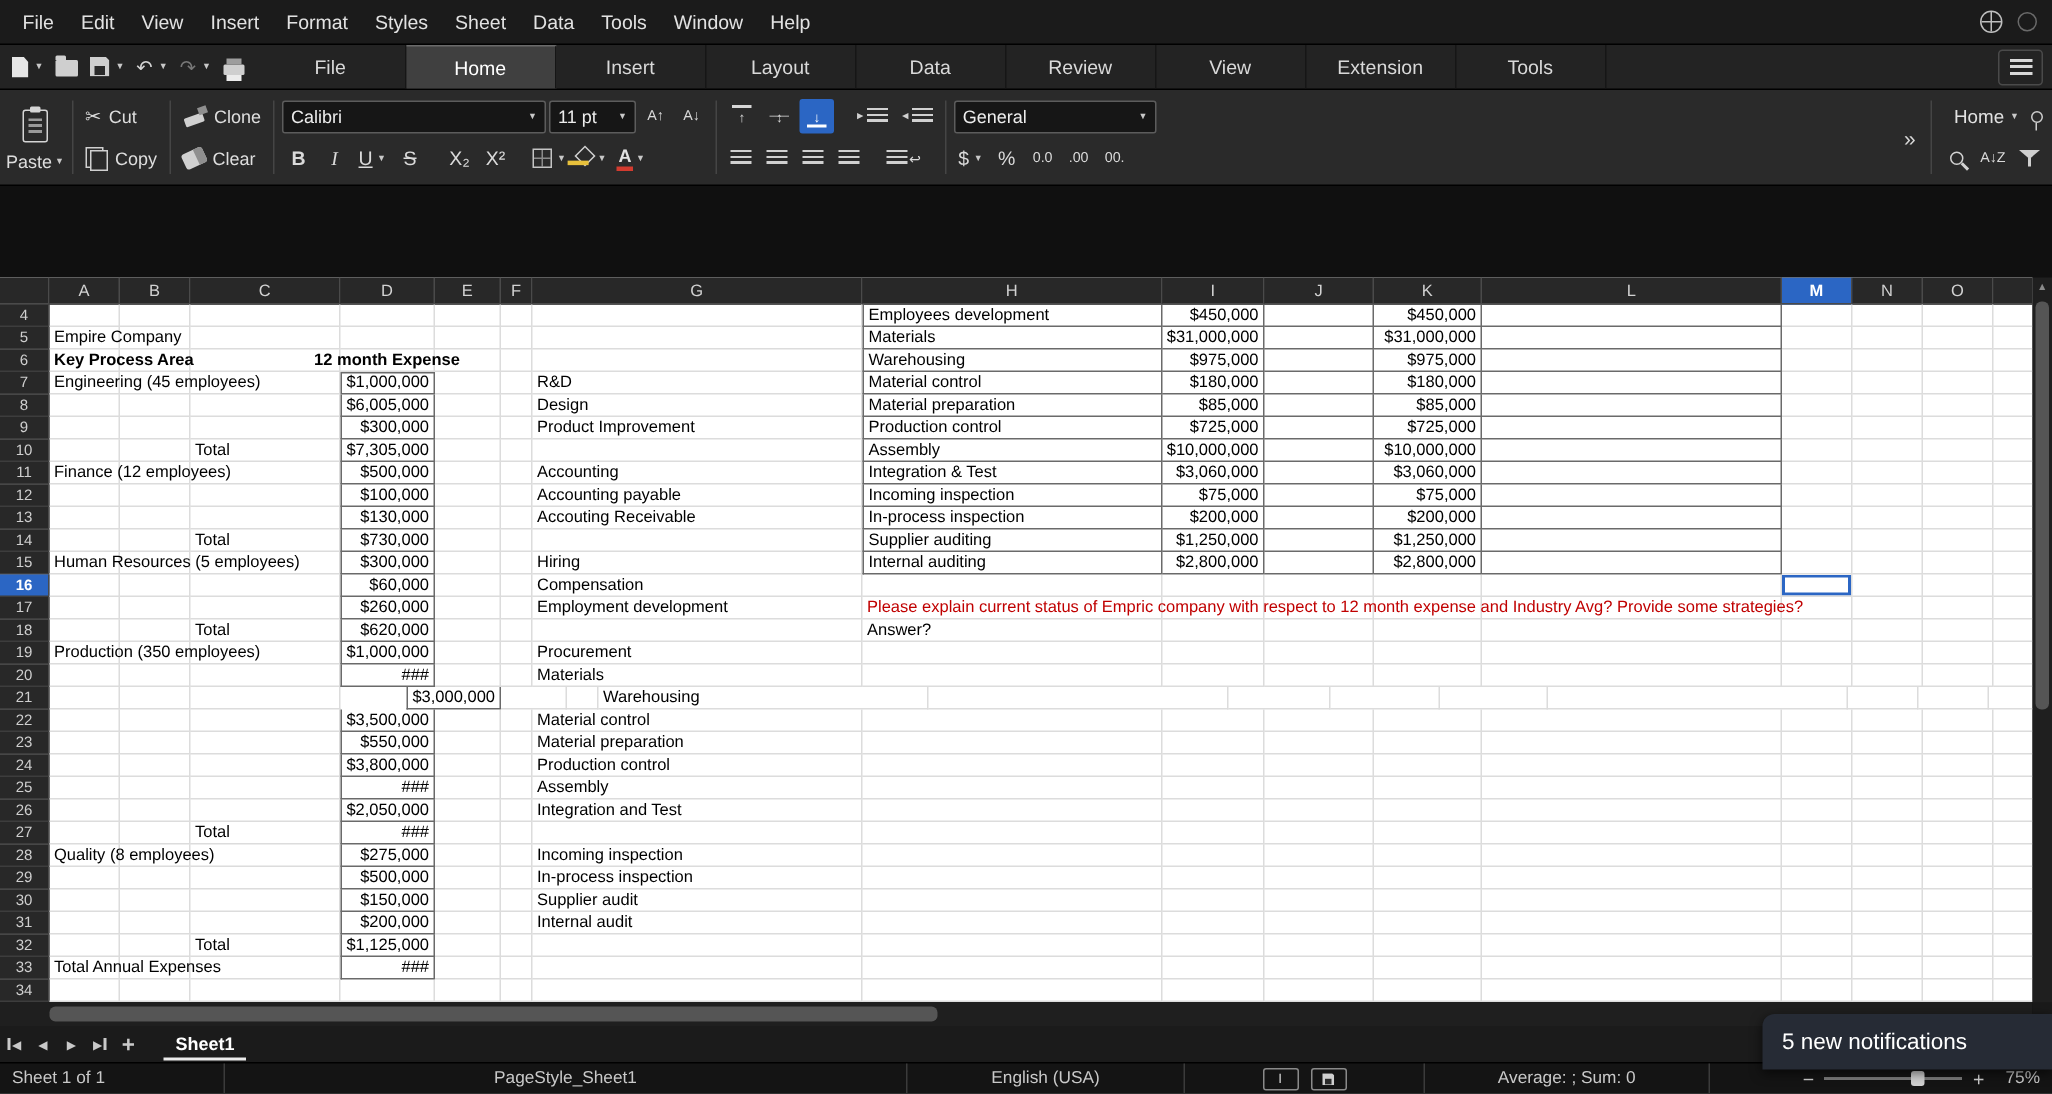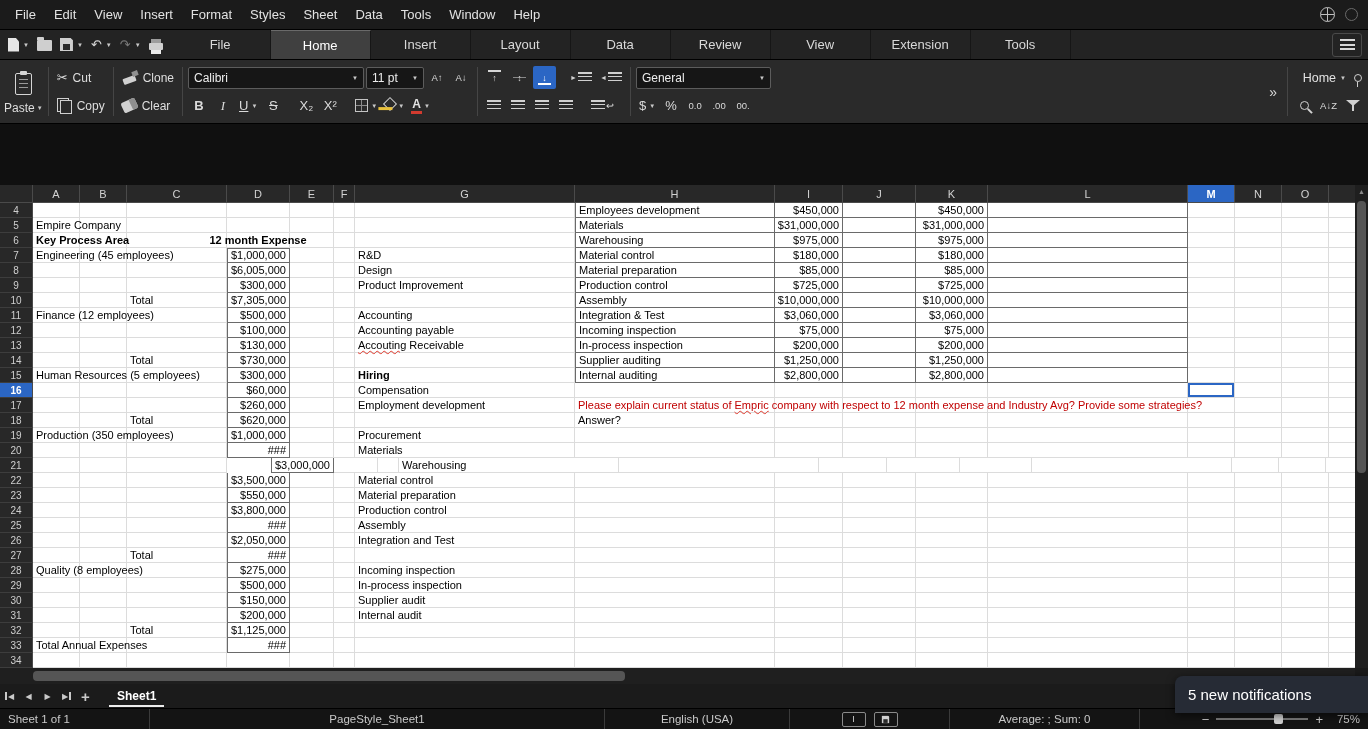--- a/index.html
+++ b/index.html
@@ -118,21 +118,21 @@
   .grid-row{display:flex;height:15px;}
   .row-hdr{width:33px;flex:none;display:flex;align-items:center;justify-content:center;color:#cfcfcf;font-size:10px;
     background:#282828;border-right:1px solid #4a4a4a;border-bottom:1px solid #3d3d3d;}
   .row-hdr.sel{background:#2b66c4;color:#fff;font-weight:700;}
   .cell{height:15px;flex:none;position:relative;display:flex;align-items:center;padding:0 3px;
     border-right:1px solid #dcdcdc;border-bottom:1px solid #dcdcdc;background:transparent;font-size:11px;color:#000;}
   .cell.num{justify-content:flex-end;}
   .cell .cv{white-space:nowrap;position:relative;z-index:3;line-height:13px;pointer-events:none;}
   .cell.bold .cv{font-weight:700;}
   .cell.red .cv{color:#c00000;}
-  .spell{text-decoration:underline;text-decoration-style:wavy;text-decoration-color:#e23a2e;text-decoration-thickness:1px;}
+  .spell{text-decoration-style:wavy;text-decoration-color:#e23a2e;text-decoration-thickness:1px;}
   .cell.boxed{border-right:1px solid #6a6a6a;border-bottom:1px solid #6a6a6a;}
   .cell.boxed-left{border-left:1px solid #6a6a6a;}
   .cell.boxed-top{border-top:1px solid #6a6a6a;}
   .cell.sel{box-shadow:inset 0 0 0 2px #2b66c4;}
   .cell.filler{flex:1;border-right:none;}
 
   
   .vscroll{position:absolute;top:185px;right:0;width:13px;height:483px;background:#1f1f1f;display:flex;flex-direction:column;align-items:center;}
   .varrow{color:#8a8a8a;font-size:7px;line-height:14px;height:14px;}
   .vthumb{width:9px;height:272px;background:#555;border-radius:4px;margin-top:2px;}
@@ -615,21 +615,21 @@
           <div class="cell" style="width: 47px;"></div>
           <div class="cell filler"></div>
         </div>
         <div class="grid-row">
           <div class="row-hdr">10</div>
           <div class="cell" style="width: 47px;"></div>
           <div class="cell" style="width: 47px;"></div>
           <div class="cell" style="width: 100px;">
             <span class="cv">Total</span>
           </div>
-          <div class="cell boxed boxed-left num" style="width: 63px; justify-content: center;">
+          <div class="cell boxed boxed-left num" style="width: 63px;">
             <span class="cv">$7,305,000</span>
           </div>
           <div class="cell" style="width: 44px;"></div>
           <div class="cell" style="width: 21px;"></div>
           <div class="cell" style="width: 220px;"></div>
           <div class="cell boxed boxed-left" style="width: 200px;">
             <span class="cv">Assembly</span>
           </div>
           <div class="cell boxed num" style="width: 68px;">
             <span class="cv">$10,000,000</span>
@@ -767,21 +767,21 @@
           <div class="cell" style="width: 47px;">
             <span class="cv">Human Resources (5 employees)</span>
           </div>
           <div class="cell" style="width: 47px;"></div>
           <div class="cell" style="width: 100px;"></div>
           <div class="cell boxed boxed-left num" style="width: 63px;">
             <span class="cv">$300,000</span>
           </div>
           <div class="cell" style="width: 44px;"></div>
           <div class="cell" style="width: 21px;"></div>
-          <div class="cell" style="width: 220px; font-weight: bold;">
+          <div class="cell" style="width: 220px;">
             <span class="cv">Hiring</span>
           </div>
           <div class="cell boxed boxed-left" style="width: 200px;">
             <span class="cv">Internal auditing</span>
           </div>
           <div class="cell boxed num" style="width: 68px;">
             <span class="cv">$2,800,000</span>
           </div>
           <div class="cell boxed" style="width: 73px;"></div>
           <div class="cell boxed num" style="width: 72px;">

